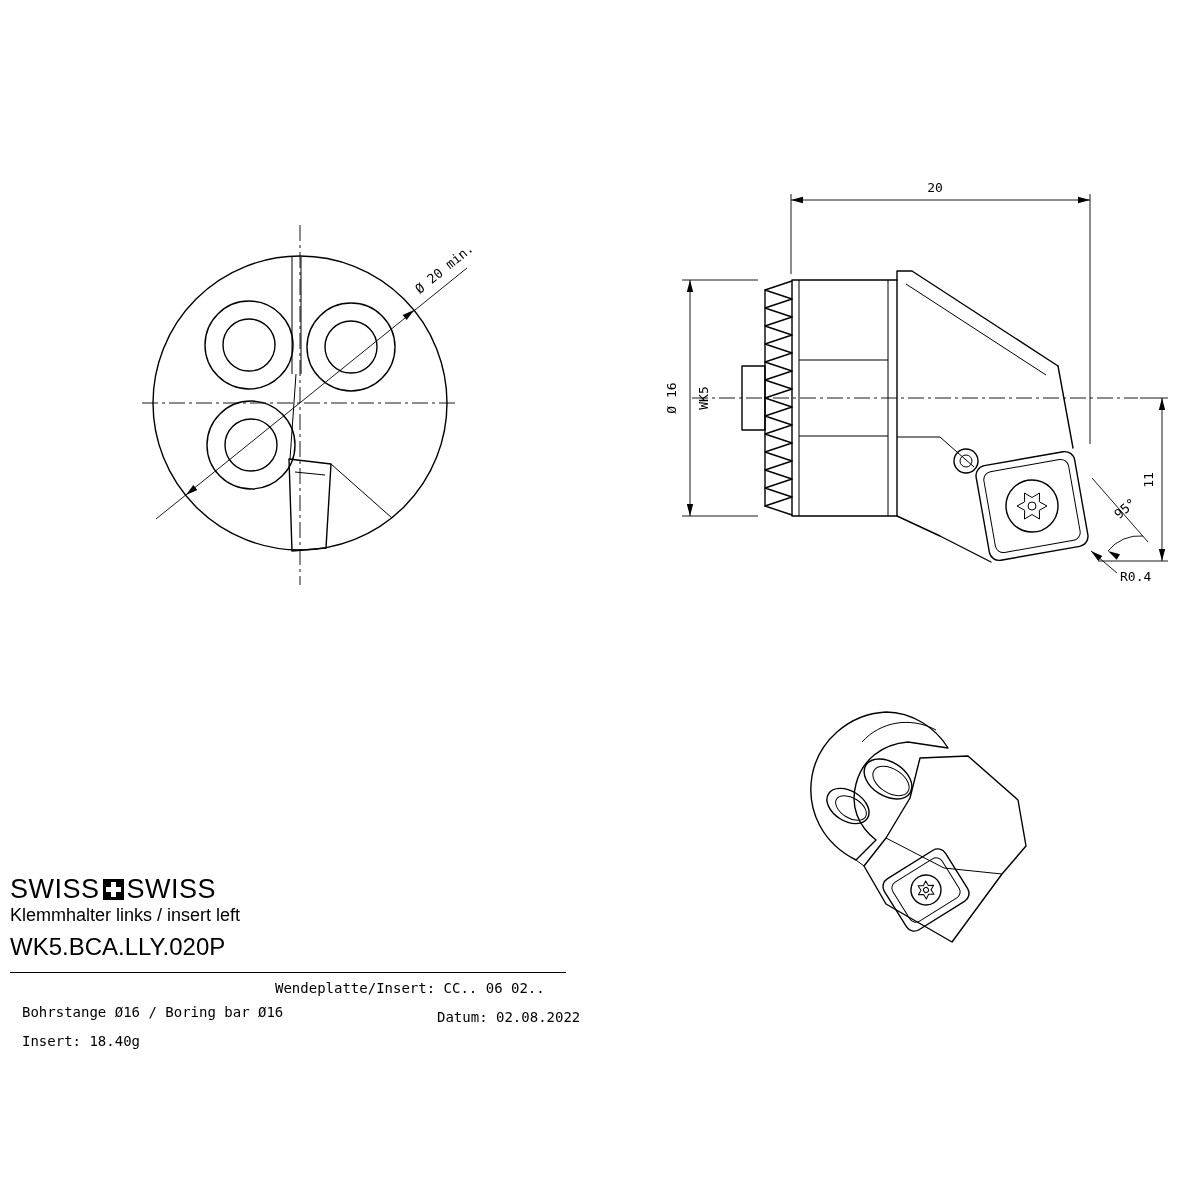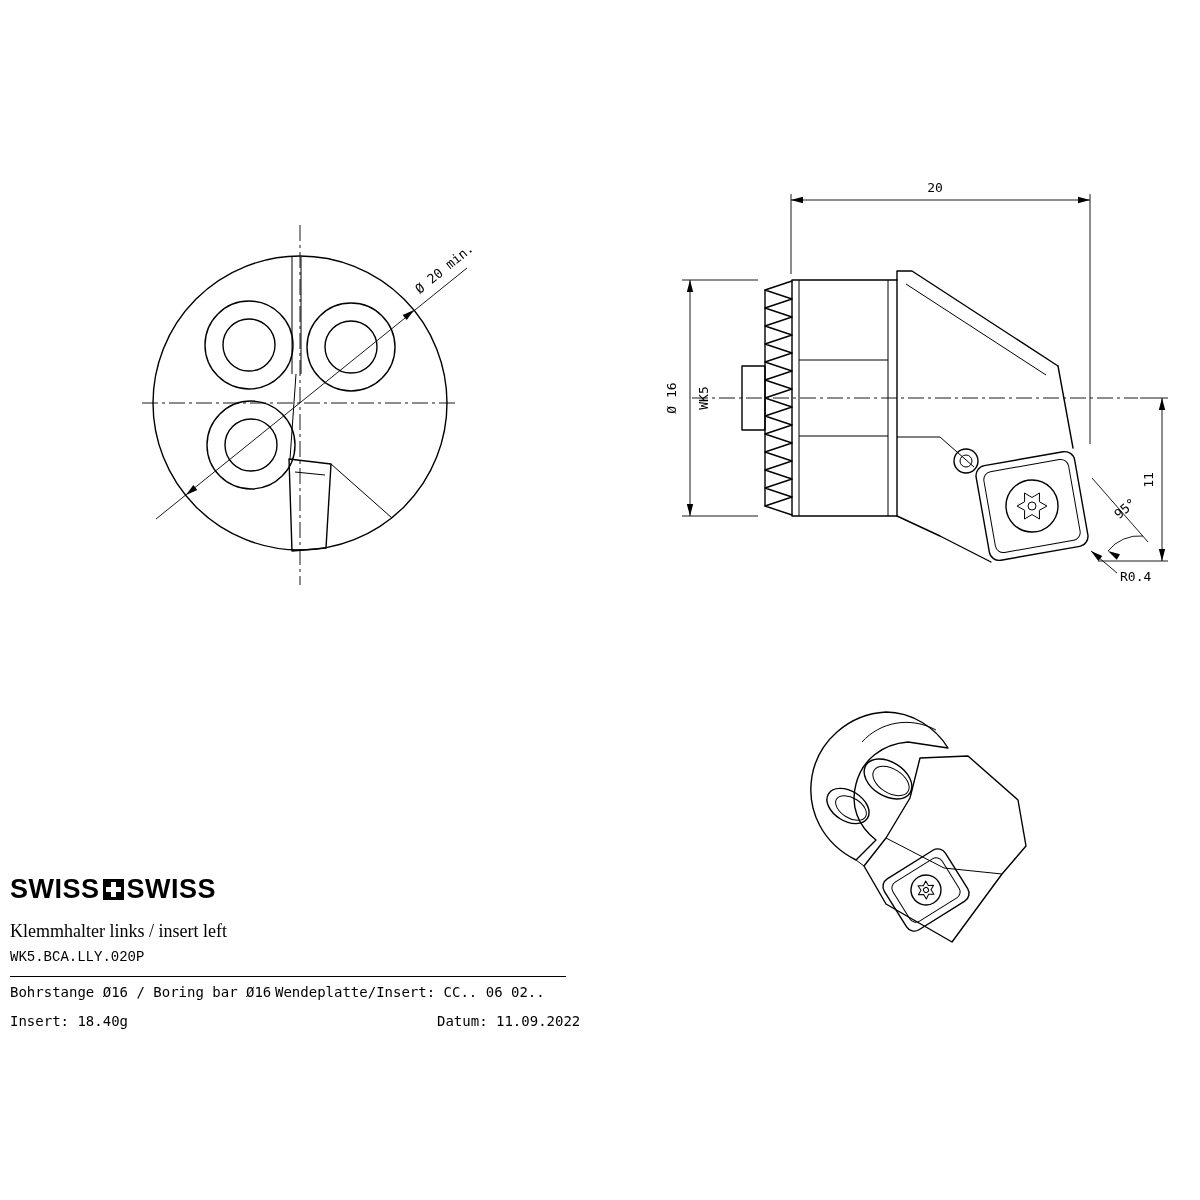--- a/index.html
+++ b/index.html
@@ -10,29 +10,29 @@
   .outline{fill:none;stroke:#000;stroke-width:1.4;stroke-linejoin:round;stroke-linecap:round;}
   .thin{fill:none;stroke:#000;stroke-width:1;stroke-linejoin:round;}
   .dim{fill:none;stroke:#000;stroke-width:0.9;}
   .cl{fill:none;stroke:#000;stroke-width:0.9;stroke-dasharray:16 4 3 4;}
   .arr{fill:#000;stroke:none;}
   .solid{fill:#fff;stroke:#000;stroke-width:1.4;stroke-linejoin:round;}
   .dimtext{font-family:"DejaVu Sans Mono",monospace;font-size:13px;fill:#000;}
   
   .title-block{position:absolute;left:10px;top:874px;width:580px;}
   .logo{display:flex;align-items:center;gap:2px;font-family:"Liberation Sans",sans-serif;
-        font-weight:bold;font-size:27px;letter-spacing:0.5px;text-align:center;}
+        font-weight:normal;font-size:27px;letter-spacing:0.5px;text-align:center;}
   .cross{position:relative;width:21px;height:21px;background:#000;display:inline-block;margin:0 1px;}
   .cross .bar-h{position:absolute;left:3px;top:8px;width:15px;height:5px;background:#fff;}
   .cross .bar-v{position:absolute;left:8px;top:3px;width:5px;height:15px;background:#fff;}
-  .tb-title{margin-top:16px;font-family:Liberation Serif, serif;font-size:18px;}
-  .tb-part{margin-top:7px;font-family:Liberation Mono, monospace;font-size:14px;}
+  .tb-title{font-family:Liberation Sans, sans-serif;font-size:18px;}
+  .tb-part{margin-top:7px;font-family:Liberation Sans, sans-serif;font-size:24px;}
   .tb-divider{margin-top:11px;width:556px;border-top:1.5px solid #000;}
   .tb-row{position:relative;height:22px;margin-top:7px;font-family:"DejaVu Sans Mono",monospace;font-size:14px;}
-  .tb-row .c1{position:absolute;left:0;}
+  .tb-row .c1{position:absolute;left:12px;margin-top:24px;}
   .tb-row .c2{position:absolute;left:265px;}
   .tb-row .c3{position:absolute;left:427px;}
 </style>
 </head>
 <body>
 
 <div id="canvas">
 
 <svg width="1200" height="1200" viewBox="0 0 1200 1200">
 
@@ -166,17 +166,17 @@
     </div>
     <div class="tb-title">Klemmhalter links / insert left</div>
     <div class="tb-part">WK5.BCA.LLY.020P</div>
     <div class="tb-divider"></div>
     <div class="tb-row">
       <span class="c1">Bohrstange Ø16 / Boring bar Ø16</span>
       <span class="c2">Wendeplatte/Insert: CC.. 06 02..</span>
     </div>
     <div class="tb-row">
       <span class="c1">Insert: 18.40g</span>
-      <span class="c3">Datum: 11.09.2022</span>
+      <span class="c3">Datum: 02.08.2022</span>
     </div>
   </div>
 
 </div>
 
 </body></html>

